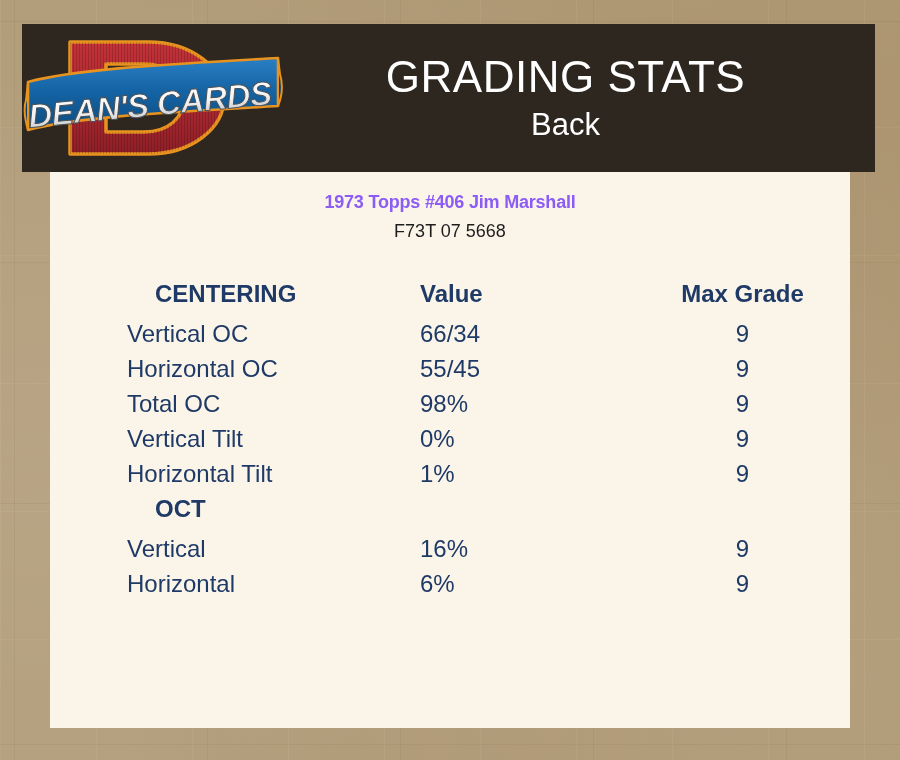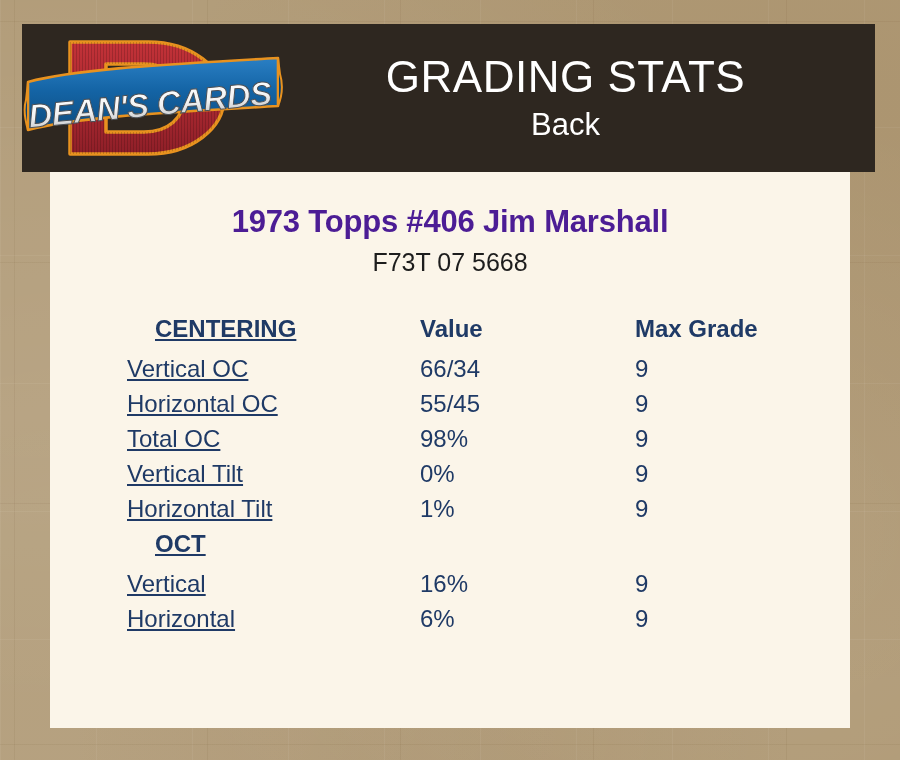--- a/index.html
+++ b/index.html
@@ -77,48 +77,48 @@
   
   .panel {
     position:absolute;
     left:50px; top:172px;
     width:800px; height:556px;
     background:#fbf5e9;
   }
 
   .card-title {
     text-align:center;
-    font-size:31px;
+    font-size:18px;
     font-weight:bold;
-    color:#4c1d95;
-    margin-top:32px;
+    color:#8b5cf6;
+    margin-top:20px;
     letter-spacing:-.2px;
   }
 
   .card-serial {
     text-align:center;
-    font-size:25px;
+    font-size:18px;
     font-weight:400;
     color:#1d1d1d;
     margin-top:8px;
   }
 
   
   .stats {
     margin:38px 0 0 0;
     width:100%;
     border-collapse:collapse;
     color:#1f3a66;
   }
 
   .stats td { padding:0; vertical-align:baseline; }
 
-  .col-label { width:370px;text-decoration:underline; }
+  .col-label { width:370px; }
   .col-value { width:215px; text-align:left; }
-  .col-grade { width:215px; text-align:left; }
+  .col-grade { width:215px; text-align:center; }
 
   tr.section-row td {
     height:40px;
     font-size:24px;
     font-weight:bold;
   }
   tr.section-row .col-label { padding-left:105px; }
 
   tr.head-row td {
     font-size:24px;

